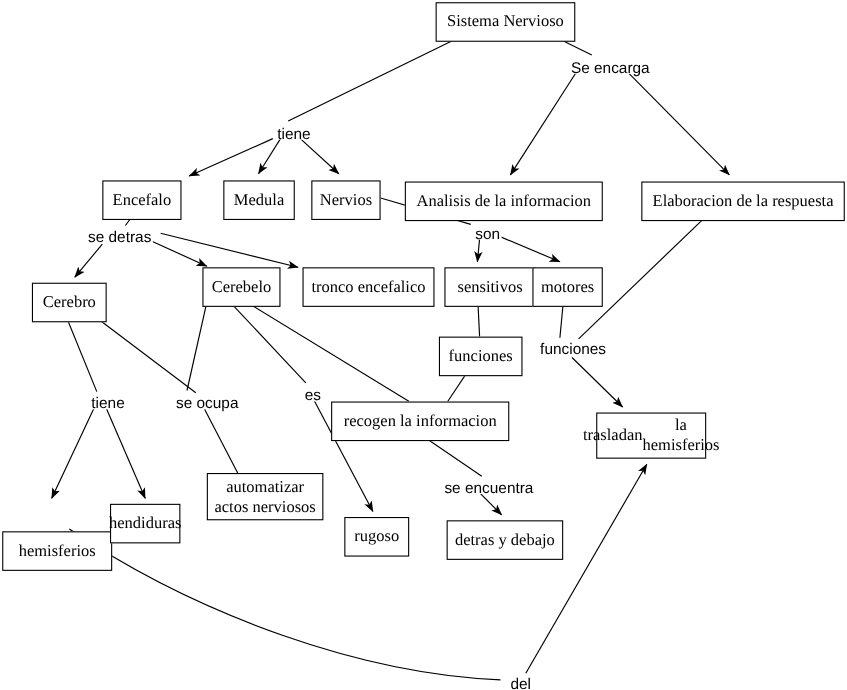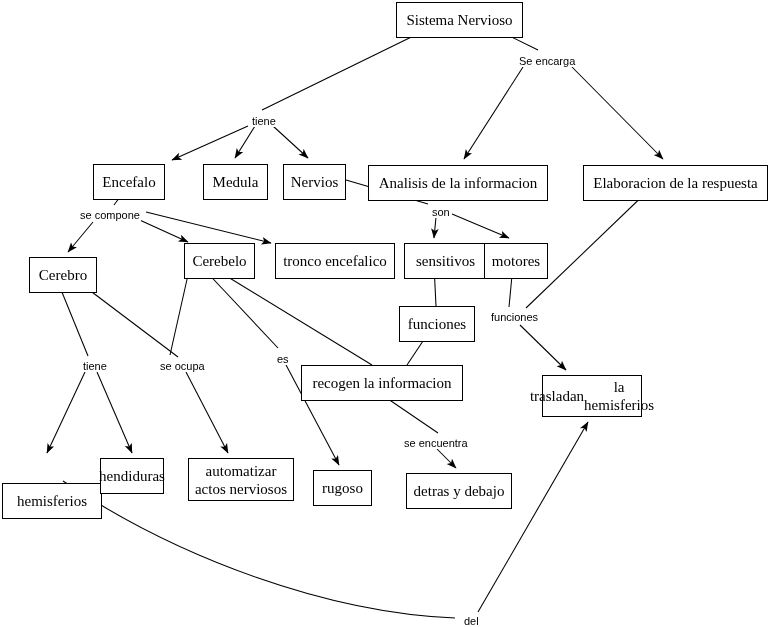--- a/index.html
+++ b/index.html
@@ -39,21 +39,21 @@
     white-space: nowrap;
     z-index: 5;
   }
   .node.two-line {
     white-space: normal;
     line-height: 18px;
   }
   .linklabel {
     position: absolute;
     font-family: "Liberation Sans", sans-serif;
-    font-size: 11px;
+    font-size: 14px;
     line-height: 12px;
     color: #000000;
     background: #ffffff;
     white-space: nowrap;
     padding: 0 1px;
     z-index: 6;
   }
 </style>
 </head>
 <body>
@@ -156,34 +156,34 @@
 
   <div class="node two-line" style="left:542px;top:375px;width:100px;height:42px;flex-direction:row;">
     <span>trasladan</span>
     <span>la hemisferios</span>
   </div>
 
   <div class="node" style="left:2px;top:483px;width:100px;height:23px;">hemisferios</div>
 
   <div class="node" style="left:100px;top:458px;width:64px;height:23px;">hendiduras</div>
 
-  <div class="node two-line" style="left:188px;top:458px;width:106px;height:43px;flex-direction:column;">
+  <div class="node two-line" style="left:188px;top:430px;width:106px;height:43px;flex-direction:column;">
     <span>automatizar</span>
     <span>actos nerviosos</span>
   </div>
 
   <div class="node" style="left:313px;top:470px;width:59px;height:23px;">rugoso</div>
 
   <div class="node" style="left:406px;top:473px;width:106px;height:23px;">detras y debajo</div>
 
   <div class="linklabel" style="left:518px;top:55px;">Se encarga</div>
 
   <div class="linklabel" style="left:251px;top:115px;">tiene</div>
 
-  <div class="linklabel" style="left:79px;top:209px;">se compone</div>
+  <div class="linklabel" style="left:79px;top:209px;">se detras</div>
 
   <div class="linklabel" style="left:431px;top:206px;">son</div>
 
   <div class="linklabel" style="left:490px;top:311px;">funciones</div>
 
   <div class="linklabel" style="left:82px;top:360px;">tiene</div>
 
   <div class="linklabel" style="left:159px;top:360px;">se ocupa</div>
 
   <div class="linklabel" style="left:276px;top:353px;">es</div>

